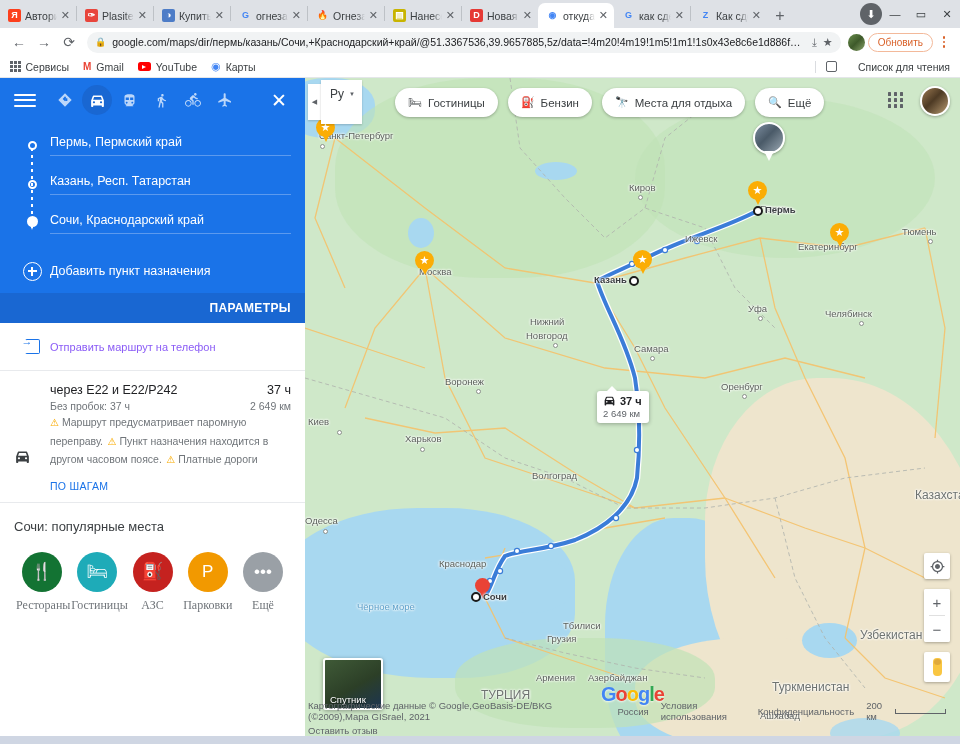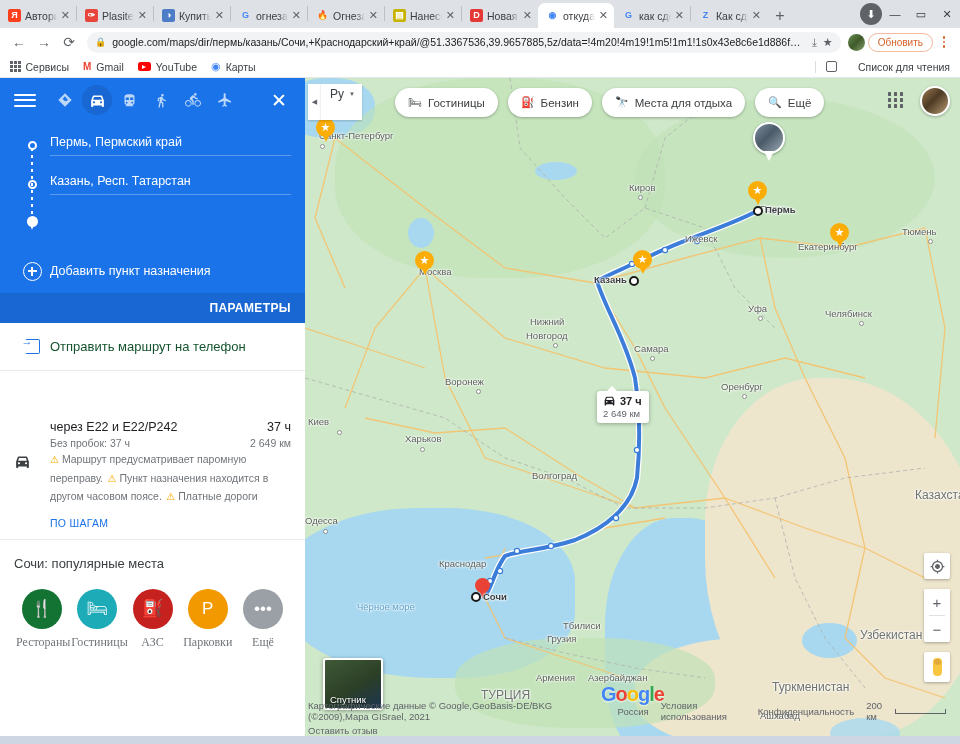--- a/index.html
+++ b/index.html
@@ -124,24 +124,24 @@
     justify-content: flex-end; padding: 0 14px; }
   .paramsbar span { color: #fff; font-size: 12px; font-weight: bold; letter-spacing: .4px; }
 
   .sendphone { height: 48px; display: flex; align-items: center; padding: 0 14px;
     border-bottom: 1px solid #e8eaed; }
   .sp-ic { width: 36px; display:flex; justify-content:center; flex:none; color:#1a73e8; }
   .sp-box { width: 15px; height: 15px; border: 1.8px solid #1a73e8; border-radius: 2px;
     border-left-color: transparent; position: relative; }
   .sp-box::after { content:'→'; position:absolute; left:-4px; top:-4px; font-size:11px;
     color:#1a73e8; line-height:1; }
-  .sendphone .lbl { color: #14532d; font-size: 13px; }
+  .sendphone .lbl { color: #8b5cf6; font-size: 11px; }
 
   .routecard { padding: 12px 14px 10px 14px; border-bottom: 1px solid #e8eaed; }
-  .rc-top { display: flex; align-items: center; margin-top: 37px; }
+  .rc-top { display: flex; align-items: flex-end; }
   .rc-ic { width: 36px; flex: none; color: #3c4043; font-size: 14px; padding-top: 1px; }
   .rc-main { flex: 1; }
   .rc-line1 { display: flex; justify-content: space-between; align-items: baseline; }
   .rc-via { font-size: 12.5px; color: #202124; }
   .rc-dur { font-size: 12.5px; color: #202124; }
   .rc-line2 { display: flex; justify-content: space-between; margin-top: 3px; }
   .rc-sub { font-size: 10.5px; color: #70757a; }
   .rc-dist { font-size: 10.5px; color: #70757a; }
   .warn { font-size: 10.5px; color: #70757a; line-height: 1.45; margin-top: 2px; }
   .warn .wi { color: #f9ab00; font-size: 10px; }
@@ -199,21 +199,21 @@
 
   .chipsrow { position: absolute; top: 10px; left: 90px; display: flex; gap: 10px; z-index: 6; }
   .chip { height: 29px; background: #fff; border-radius: 15px; display: flex;
     align-items: center; gap: 6px; padding: 0 13px; font-size: 11.5px; color: #3c4043;
     box-shadow: 0 1px 3px rgba(0,0,0,.28); }
   .langbox { position: absolute; top: 6px; left: 3px; height: 36px; display: flex;
     align-items: center; z-index: 6; }
   .lang-arrow { width: 13px; height: 36px; background: #fff; display: flex;
     align-items: center; justify-content: center; font-size: 7px; color: #5f6368;
     box-shadow: 0 1px 2px rgba(0,0,0,.2); }
-  .lang-sel { height: 36px; background: #fff; display: flex; align-items: center;
+  .lang-sel { height: 44px; background: #fff; display: flex; align-items: center;
     gap: 5px; padding: 0 7px 16px 9px; font-size: 12px; color: #3c4043;
     box-shadow: 0 1px 2px rgba(0,0,0,.2); }
   .lang-sel .cv { font-size: 6px; color: #5f6368; }
 
   .gridbtn { position: absolute; top: 14px; right: 57px; z-index: 6; }
   .gridbtn .g3 { display: grid; grid-template-columns: repeat(3,3.5px);
     grid-template-rows: repeat(3,3.5px); gap: 2.5px; }
   .gridbtn .g3 i { background: #5f6368; display: block; width:3.5px; height:3.5px; border-radius:.5px;}
   .useravatar { position: absolute; top: 8px; right: 10px; width: 30px; height: 30px;
     border-radius: 50%; z-index: 6; border: 2px solid #fff;
@@ -452,20 +452,21 @@
         <div class="fieldrow">
           <span class="dot-col">
               <span class="dot-o"></span>
             </span>
           <span class="fieldinput">Казань, Респ. Татарстан</span>
         </div>
         <div class="fieldrow">
           <span class="dot-col">
               <span class="dot-pin"></span>
             </span>
+          <span class="fieldinput">Сочи, Краснодарский край</span>
         </div>
       </div>
 
       <div class="addrow">
         <span class="plus-ic">
             <span class="plus-circ"></span>
           </span>
         <span class="addlbl">Добавить пункт назначения</span>
       </div>
     </div>

